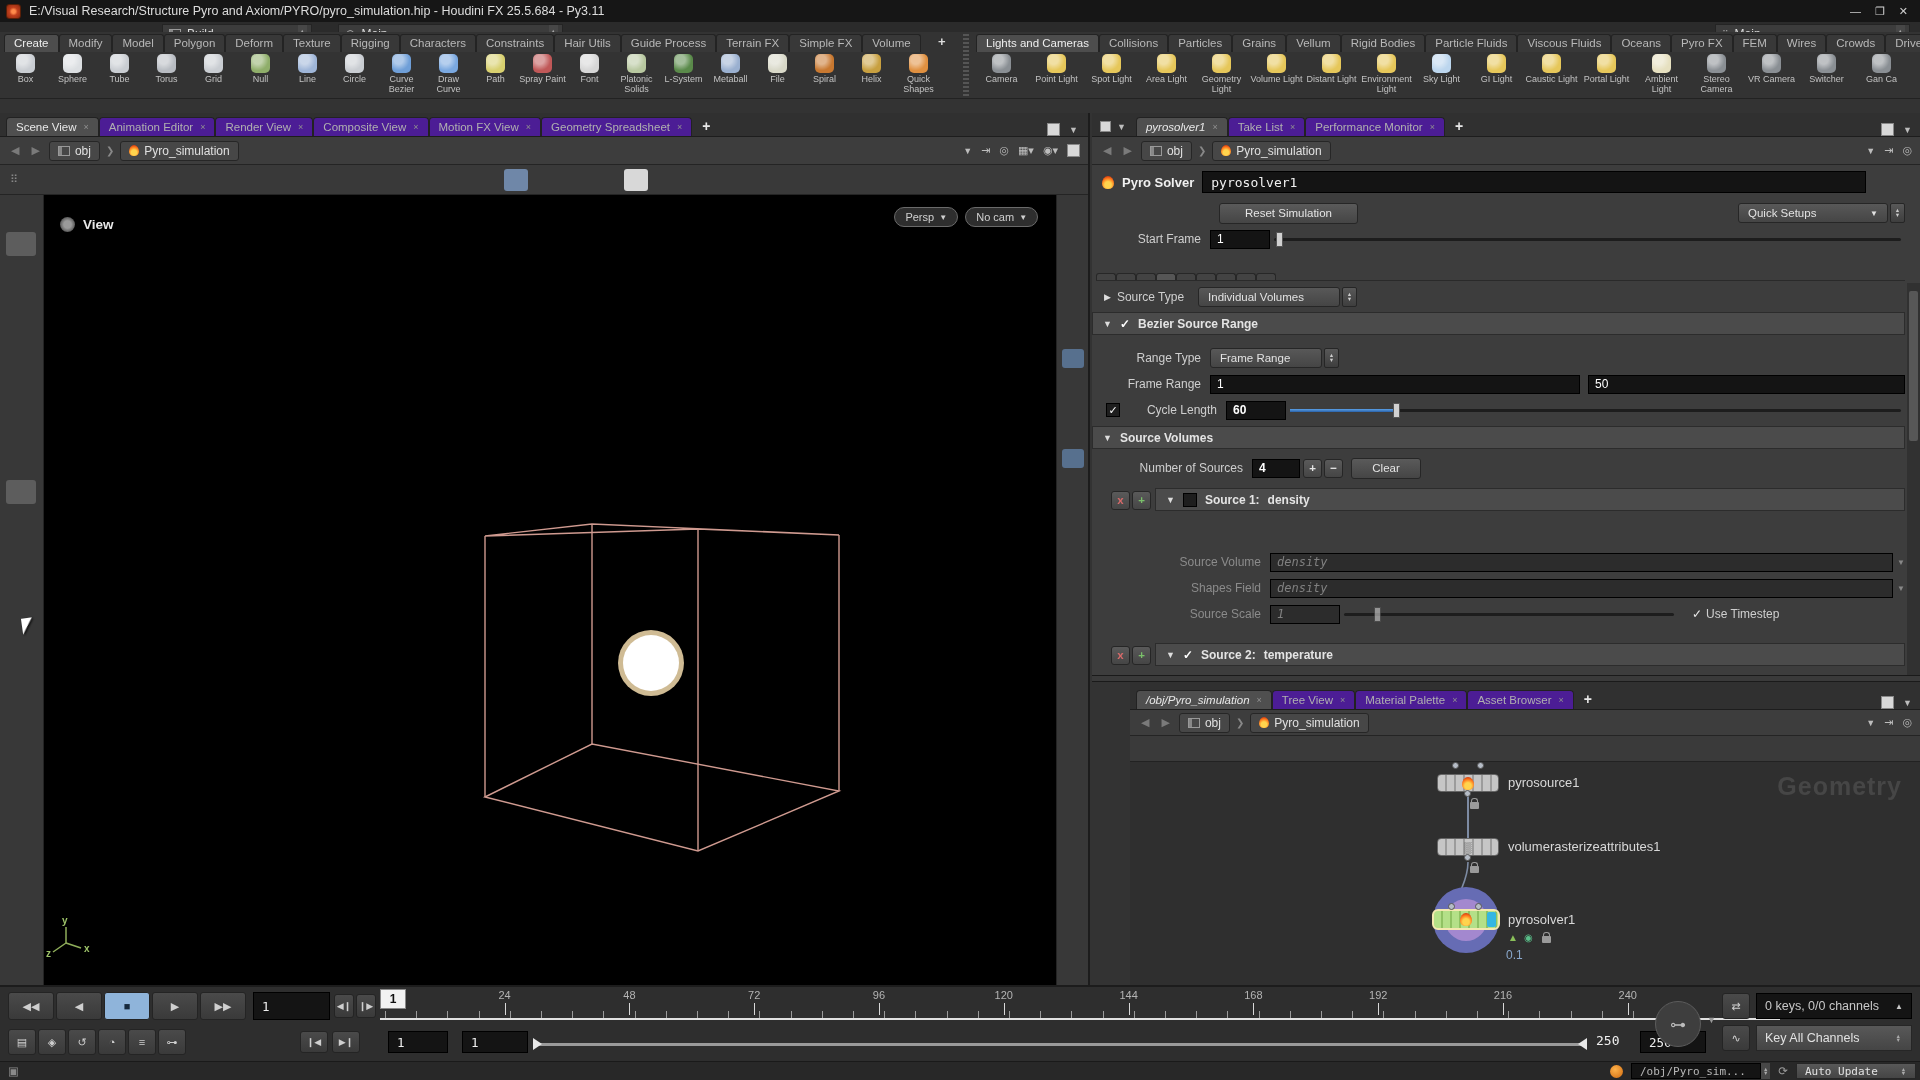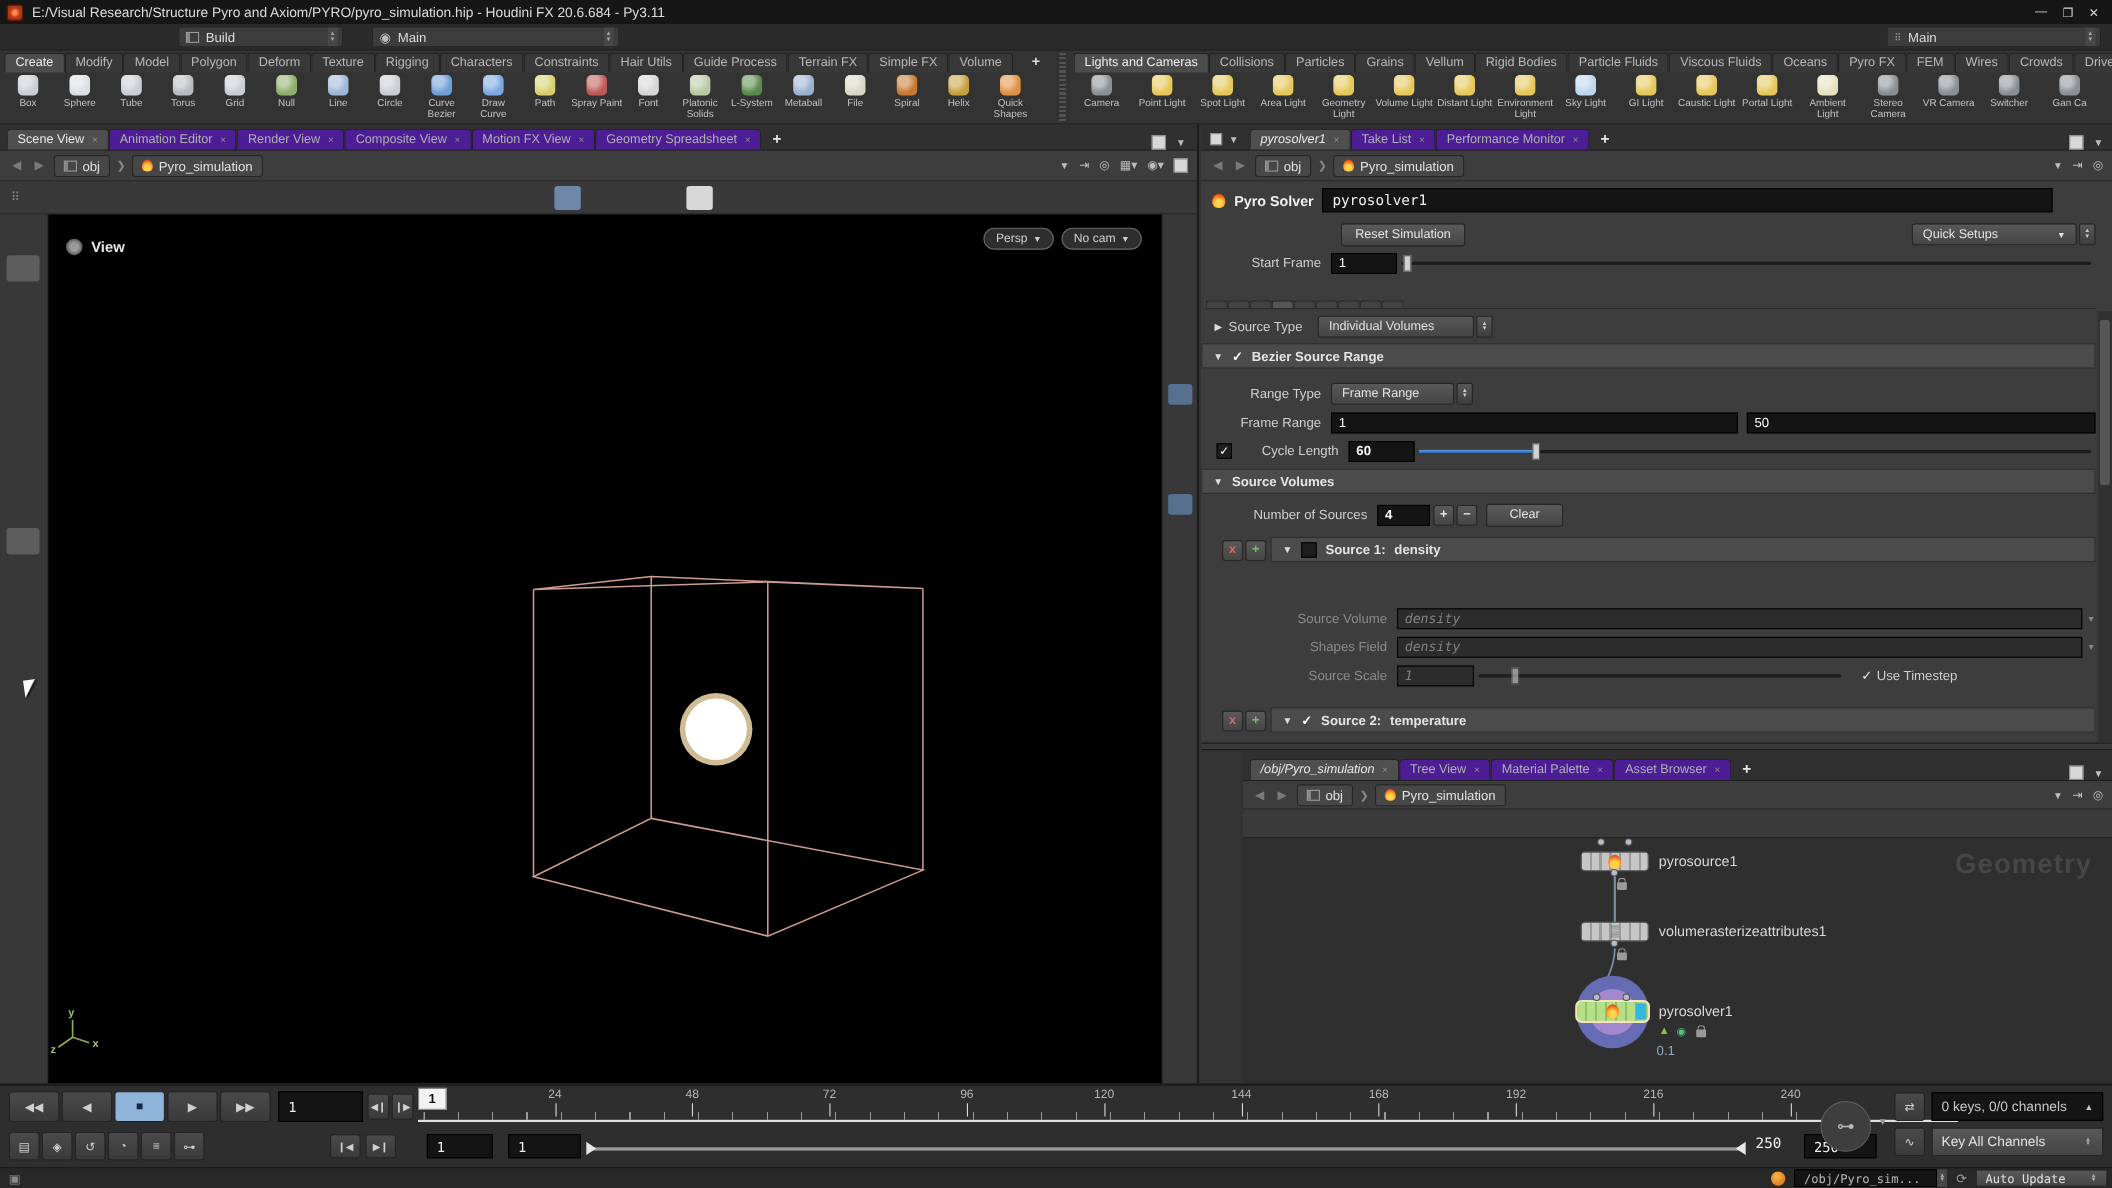--- a/index.html
+++ b/index.html
@@ -13,21 +13,21 @@
   .winbtns{margin-left:auto;display:flex;gap:14px;color:#cfcfcf;font-size:11px;padding-right:6px}
   
   #menubar{position:absolute;top:22px;left:0;width:1920px;height:24px;background:#2b2b2b;
     display:flex;align-items:center;gap:2px;padding:0 10px;border-bottom:1px solid #1e1e1e}
   #menubar .mi{padding:3px 9px;color:#d4d4d4;font-size:12.5px}
   .selbox{display:flex;align-items:center;gap:6px;background:#3c3c3c;border:1px solid #242424;
     height:19px;padding:0 4px 0 6px;margin-left:24px;min-width:140px;color:#ddd}
   .spin{display:flex;flex-direction:column;font-size:5.5px;color:#aaa;line-height:4.5px;margin-left:auto;padding:0 2px;background:#474747;height:100%;justify-content:center}
   .paneicon{width:12px;height:10px;border:1px solid #999;display:inline-block;background:linear-gradient(90deg,#888 3px,transparent 3px)}
   
-  #shelves{position:absolute;top:46px;left:0;width:1920px;height:67px;background:#333;border-bottom:1px solid #222}
+  #shelves{position:absolute;top:32px;left:0;width:1920px;height:67px;background:#333;border-bottom:1px solid #222}
   .shelf{position:absolute;top:0;height:67px}
   .stabs{display:flex;height:20px;align-items:flex-end;padding-left:4px}
   .stab{background:#383838;border:1px solid #232323;border-bottom:none;color:#b8b8b8;
     font-size:11.5px;padding:2px 9px 3px;border-radius:3px 3px 0 0;white-space:nowrap}
   .stab.active{background:#4d4d4d;color:#eee}
   .stools{display:flex;padding:2px 2px 0}
   .stool{width:47px;display:flex;flex-direction:column;align-items:center;gap:1px;overflow:hidden}
   .shelf.rsh .stool{width:55px}
   .stool .ic{width:19px;height:19px;border-radius:5px;background:radial-gradient(circle at 35% 30%,rgba(255,255,255,.45) 0 25%,rgba(255,255,255,0) 60%),var(--ic,#c8c8c8)}
   .stool .lb{font-size:9px;color:#c2c2c2;text-align:center;line-height:10px;height:20px;width:100%}
@@ -91,21 +91,21 @@
     display:flex;flex-direction:column;align-items:center;justify-content:center;font-size:5.5px;color:#ccc;line-height:5px;margin-left:2px}
   .band{position:absolute;left:0;right:15px;height:23px;background:#4b4b4b;border:1px solid #2c2c2c;
     display:flex;align-items:center;gap:8px;padding:0 10px;font-weight:bold;color:#e4e4e4;font-size:12px}
   .band.inner{left:63px}
   .tri{font-size:9px;color:#ddd}
   .cbx{width:14px;height:14px;background:#1e1e1e;border:1px solid #000;display:flex;align-items:center;justify-content:center;color:#fff;font-size:11px}
   .sliderline{flex:1;height:3px;background:#1d1d1d;border-radius:2px;position:relative;margin:0 4px}
   .sl-handle{position:absolute;top:-6px;width:7px;height:15px;background:#d0d0d0;border:1px solid #555}
   .sl-blue{position:absolute;left:0;top:0;height:3px;background:linear-gradient(#5aa0e8,#2a62a8)}
   .btn{background:linear-gradient(#5a5a5a,#454545);border:1px solid #262626;border-radius:3px;color:#e4e4e4;
-    font-size:11.5px;display:flex;align-items:center;justify-content:center;height:21px;padding:0 12px}
+    font-size:11.5px;display:flex;align-items:center;justify-content:center;height:21px;padding:0 25px}
   .sqbtn{width:19px;height:19px;padding:0;font-weight:bold}
   .ptabs{position:absolute;top:118px;left:4px;right:15px;height:26px;display:flex;align-items:flex-end;border-bottom:1px solid #2a2a2a}
   .parmtab{background:#434343;border:1px solid #272727;border-bottom:none;color:#c4c4c4;font-size:11.5px;
     padding:3px 9px;border-radius:3px 3px 0 0;white-space:nowrap}
   .parmtab.bold{font-weight:bold;color:#e8e8e8}
   .parmtab.active{background:#565656}
   #pscroll{position:absolute;right:0;top:146px;bottom:0;width:13px;background:#313131}
   #pscroll .th{position:absolute;left:2px;right:2px;top:8px;height:150px;background:#575757;border-radius:2px}
   
   #netpane{position:relative;height:327px;background:#303030;margin-left:38px}
@@ -145,21 +145,21 @@
   .rarrow{position:absolute;top:-5px;width:0;height:0;border-top:6px solid transparent;border-bottom:6px solid transparent}
   #keycircle{position:absolute;left:1655px;top:14px;width:46px;height:46px;border-radius:50%;background:#3e3e3e;border:1px solid #5c5c5c;display:flex;align-items:center;justify-content:center;color:#bbb;font-size:16px}
   
   #statusbar{position:absolute;top:1061px;left:0;width:1920px;height:19px;background:#282828;border-top:1px solid #1a1a1a;display:flex;align-items:center;font-size:11.5px}
 </style>
 </head>
 <body>
 
 <div id="titlebar">
   <div class="houlogo"></div>
-  <span>E:/Visual Research/Structure Pyro and Axiom/PYRO/pyro_simulation.hip - Houdini FX 20.6.684 - Py3.11</span>
+  <span>E:/Visual Research/Structure Pyro and Axiom/PYRO/pyro_simulation.hip - Houdini FX 25.5.684 - Py3.11</span>
   <div class="winbtns">
     <span>—</span>
     <span>❐</span>
     <span>✕</span>
   </div>
 </div>
 
 <div id="menubar">
   <span style="display:flex">
       <span class="mi"></span>

